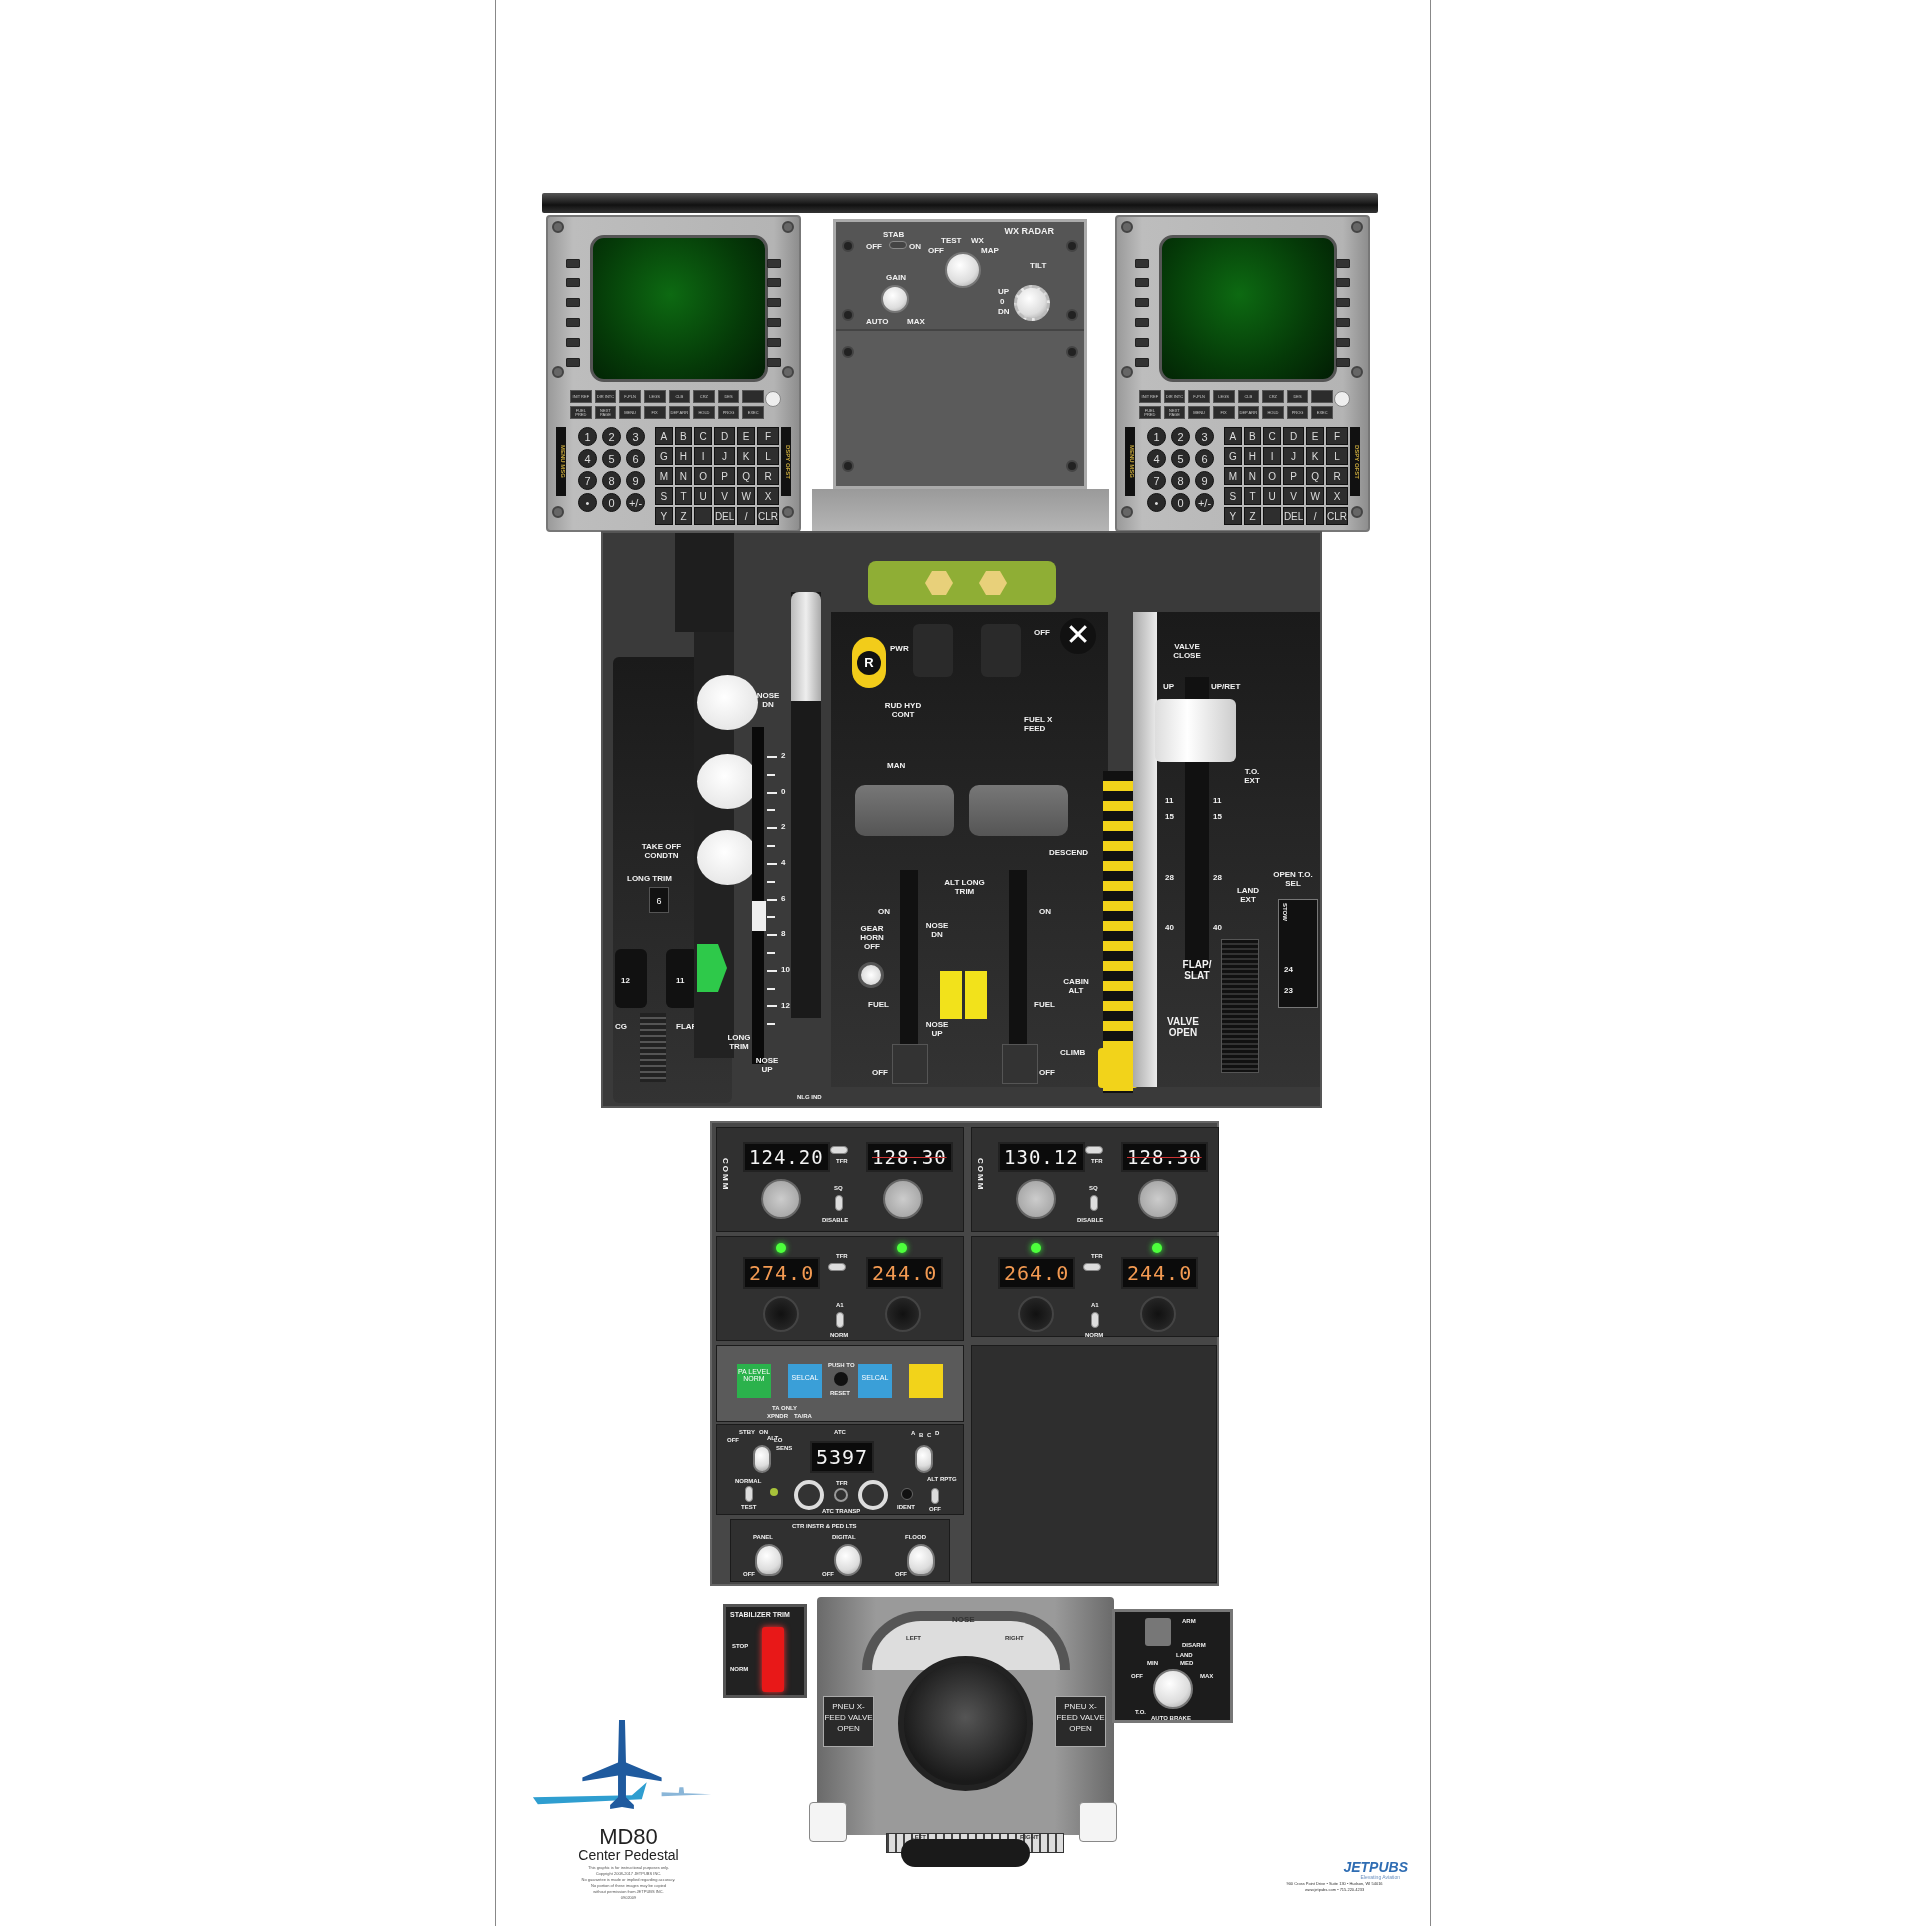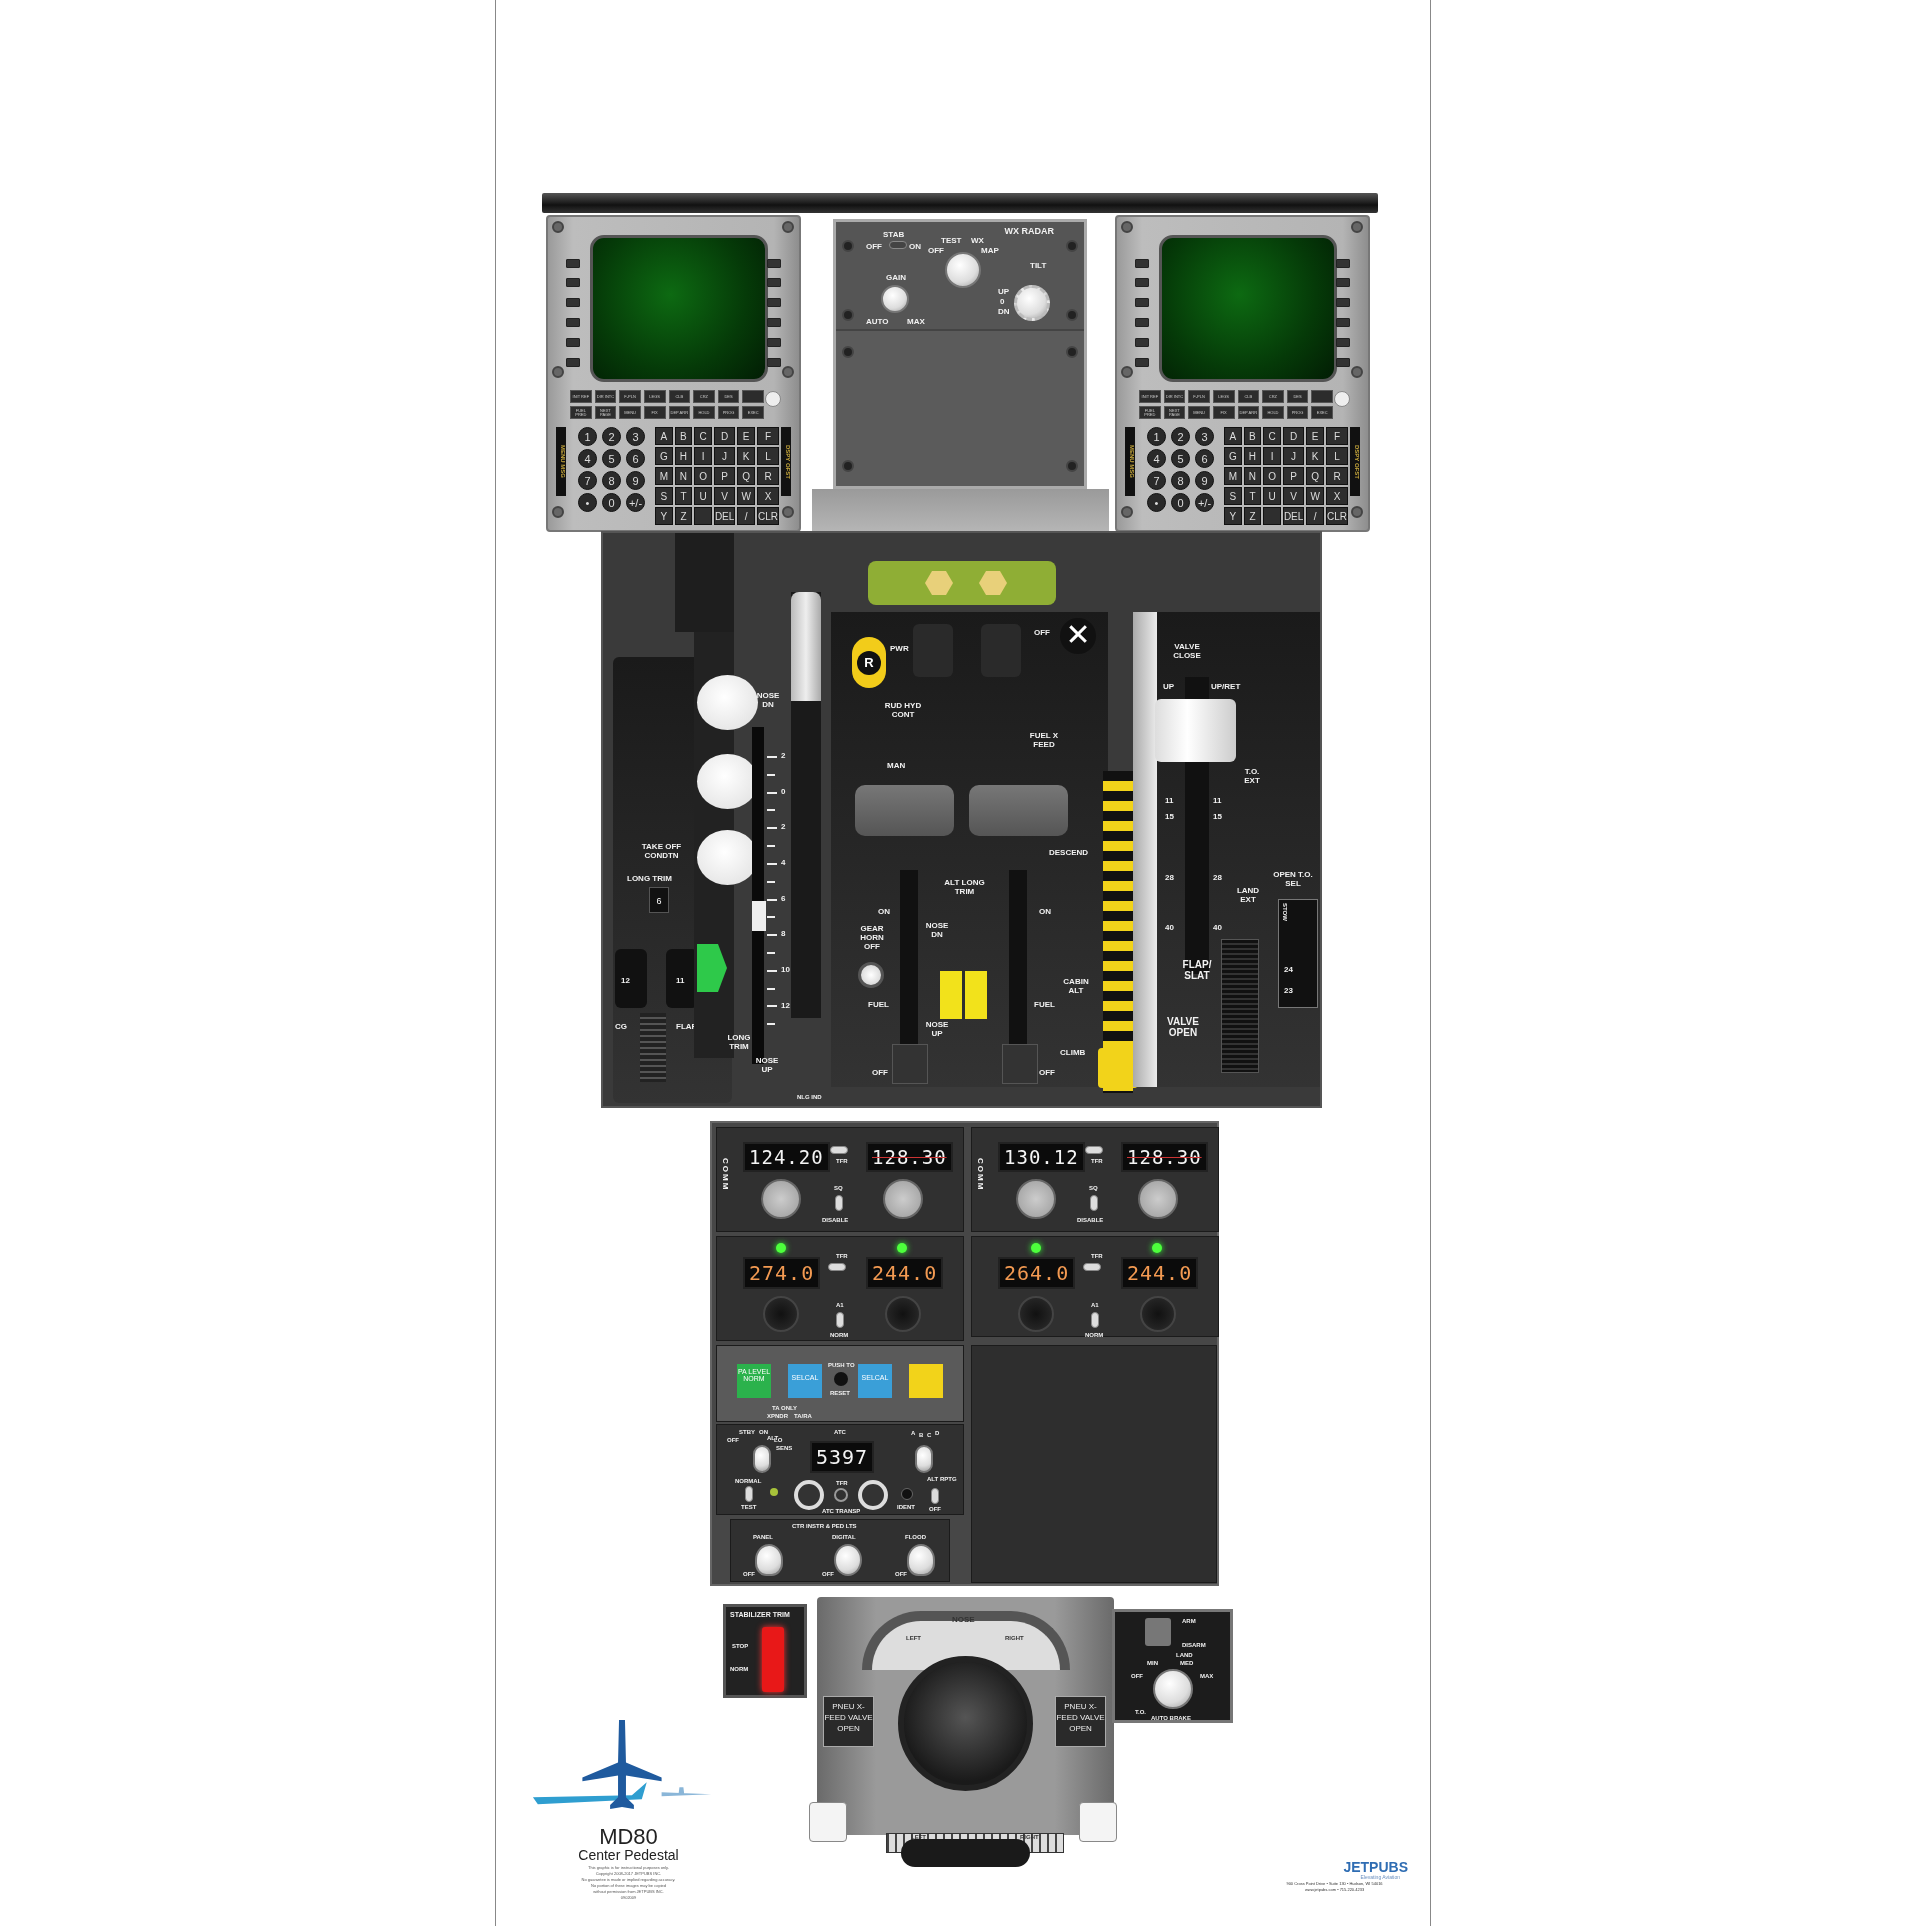--- a/index.html
+++ b/index.html
@@ -331,21 +331,21 @@
   </div>
   <span class="lbl" style="left:287px;top:111px">PWR</span>
   <span class="lbl" style="left:280px;top:168px;width:40px;text-align:center;white-space:normal">RUD HYD CONT</span>
   <span class="lbl" style="left:284px;top:228px">MAN</span>
   <div class="abs" style="left:310px;top:91px;width:40px;height:53px;background:#2a2a2a;border-radius:6px"></div>
   <div class="abs" style="left:378px;top:91px;width:40px;height:53px;background:#2a2a2a;border-radius:6px"></div>
   <div class="abs" style="left:252px;top:252px;width:99px;height:51px;background:linear-gradient(#777,#555);border-radius:10px"></div>
   <div class="abs" style="left:366px;top:252px;width:99px;height:51px;background:linear-gradient(#777,#555);border-radius:10px"></div>
   <span class="lbl" style="left:431px;top:95px">OFF</span>
   <div class="abs" style="left:457px;top:85px;width:36px;height:36px;border-radius:50%;background:#111;color:#fff;font-size:30px;text-align:center;line-height:34px">✕</div>
-  <span class="lbl" style="left:421px;top:198px;width:40px;text-align:center;white-space:normal">FUEL X FEED</span>
+  <span class="lbl" style="left:421px;top:182px;width:40px;white-space:normal">FUEL X FEED</span>
   <span class="lbl" style="left:446px;top:315px">DESCEND</span>
   <span class="lbl" style="left:332px;top:345px;width:59px;text-align:center;white-space:normal">ALT LONG TRIM</span>
   <span class="lbl" style="left:275px;top:374px">ON</span>
   <span class="lbl" style="left:436px;top:374px">ON</span>
   <span class="lbl" style="left:249px;top:391px;width:40px;text-align:center;white-space:normal">GEAR HORN OFF</span>
   <div class="abs" style="left:255px;top:429px;width:26px;height:26px;border-radius:50%;background:radial-gradient(#fff,#ccc);border:3px solid #555"></div>
   <span class="lbl" style="left:265px;top:467px">FUEL</span>
   <span class="lbl" style="left:431px;top:467px">FUEL</span>
   <div class="abs" style="left:297px;top:337px;width:18px;height:178px;background:#111"></div>
   <div class="abs" style="left:406px;top:337px;width:18px;height:178px;background:#111"></div>
@@ -548,17 +548,17 @@
 <div class="abs" style="left:554px;top:1847px;width:149px;text-align:center;color:#222;font-size:14px">Center Pedestal</div>
 <div class="abs" id="disclaimer" style="left:554px;top:1865px;width:149px;text-align:center;color:#555;font-size:4px;line-height:6px">
     <div>This graphic is for instructional purposes only.</div>
     <div>Copyright 2008-2017 JETPUBS INC.</div>
     <div>No guarantee is made or implied regarding accuracy.</div>
     <div>No portion of these images may be copied</div>
     <div>without permission from JETPUBS INC.</div>
     <div>0902009</div>
   </div>
 
-<div class="abs" style="left:1279px;top:1859px;width:129px;text-align:right;color:#2f6db3;font-weight:bold;font-size:14px">JETPUBS</div>
+<div class="abs" style="left:1279px;top:1859px;width:129px;text-align:right;color:#2f6db3;font-style:italic;font-weight:bold;font-size:14px">JETPUBS</div>
 <div class="abs" style="left:1279px;top:1874px;width:121px;text-align:right;color:#6a8fbf;font-size:5px">Elevating Aviation</div>
 <div class="abs" style="left:1265px;top:1881px;width:139px;text-align:center;color:#333;font-size:4px">900 Cross Point Drive • Suite 130 • Hudson, WI 54016</div>
 <div class="abs" style="left:1265px;top:1887px;width:139px;text-align:center;color:#333;font-size:4px">www.jetpubs.com • 715.220.4233</div>
 
 
 </body></html>

